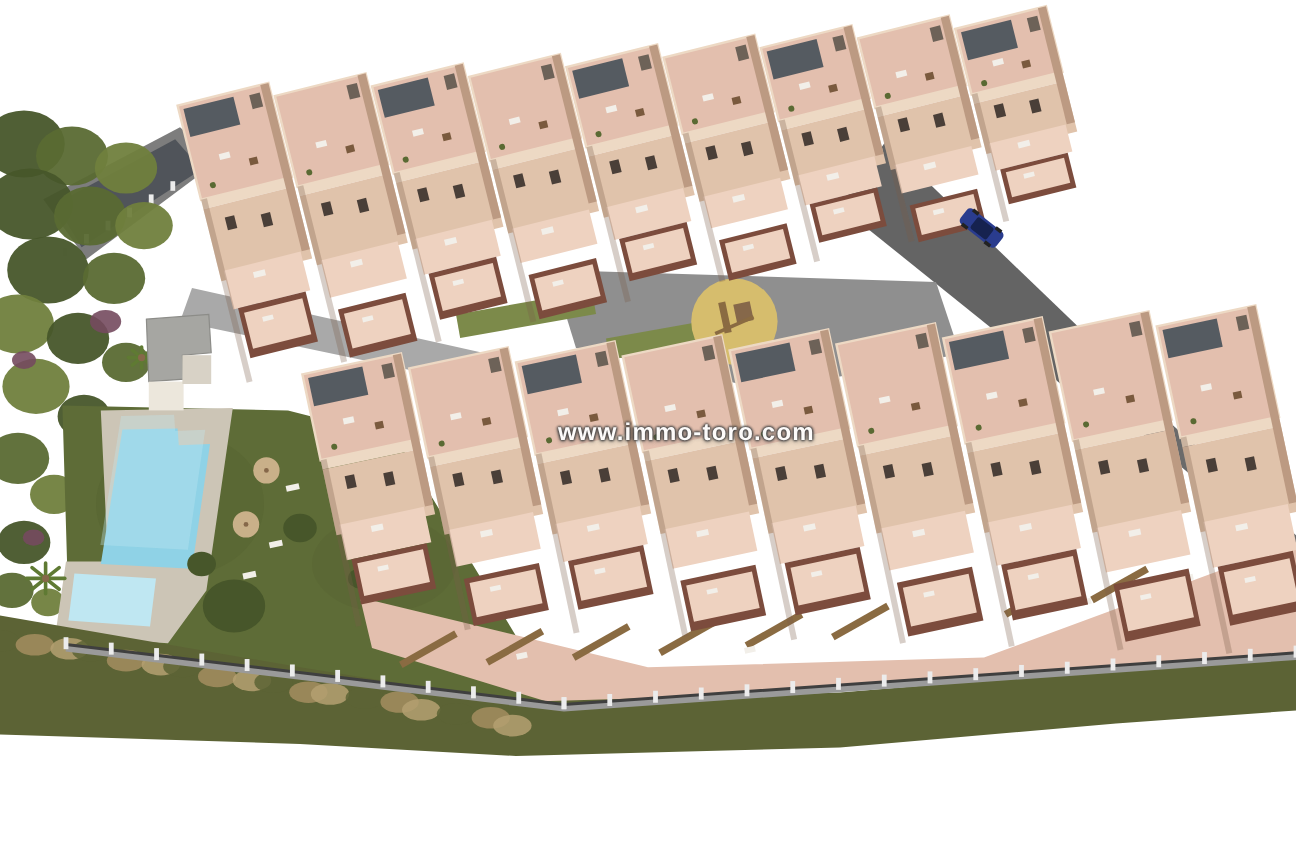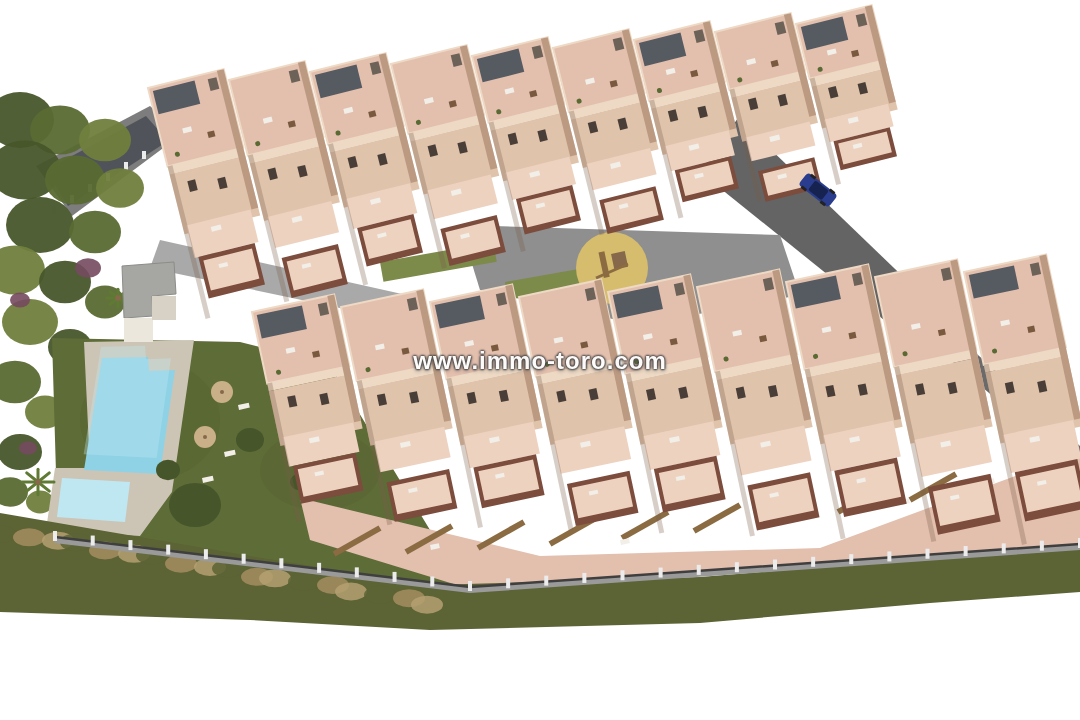--- a/index.html
+++ b/index.html
@@ -1,26 +1,26 @@
 <!DOCTYPE html>
 <html style="--bg: #ffffff; --road: #646464; --road_light: #7d7d7d; --carport: #50545a; --wall_gray: #6a6a6a; --paving: #8f8f8f; --paving_light: #a9a9a9; --lawn: #5e6c37; --lawn_dark: #4f5c2d; --garden_strip: #7c8a4a; --tree_dark: #47562a; --tree_mid: #5a6a33; --tree_light: #70803d; --shrub_purple: #744a5e; --scrub_green: #5c6335; --scrub_tan: #a38d5f; --dirt: #b4a071; --deck: #ccc5b6; --water: #8fd2e6; --water_light: #bfe7f2; --water_deep: #5fb6d4; --sand: #d6bd6d; --wood: #8a6b42; --terrace: #e3bfae; --terrace_light: #eed2c0; --wall: #e0c3ab; --wall_light: #edd9c4; --wall_shade: #bc9a82; --shadow: #7a5c49; --brick: #7c4c3d; --pv: #555b61; --chimney: #6d6258; --window: #4a3f38; --white_furn: #f2efe9; --brown_furn: #7a5a3e; --fence_rail: #3f3f3f; --fence_wall: #9a9a9a; --post: #ececec; --car_blue: #2a3c8e; --car_glass: #16224f; --trunk: #86684a; --palm: #5f7a33; --parasol: #c9b089; --watermark: #ffffff;"><head>
 <meta charset="utf-8">
 <style>
   html,body{margin:0;padding:0;background:#fff;}
   .stage{position:relative;width:1080px;height:720px;background:#fff;overflow:hidden;
          font-family:"Liberation Sans",sans-serif;}
   .stage svg{position:absolute;left:0;top:0;}
   .watermark{
     position:absolute;transform:translate(-50%,-50%);
-    font-weight:bold;font-size:24px;letter-spacing:1px;
+    font-weight:bold;font-size:20px;letter-spacing:1px;
     color:var(--watermark,#fff);opacity:.95;white-space:nowrap;
     text-shadow:0 1px 2px rgba(70,70,70,.95),0 -1px 2px rgba(70,70,70,.9),
                 1px 0 2px rgba(70,70,70,.9),-1px 0 2px rgba(70,70,70,.9),
                 0 2px 4px rgba(90,90,90,.6);
-    z-index:5;pointer-events:none;
+    z-index:5;pointer-events:none;margin-left:32px;
   }
 </style>
 </head>
 <body>
 
 <div class="stage">
   <svg id="scene" width="1080" height="720" viewBox="0 0 1080 720">
       <g>
         <rect x="0" y="0" width="1080" height="720" fill="#ffffff"></rect>
       </g>

